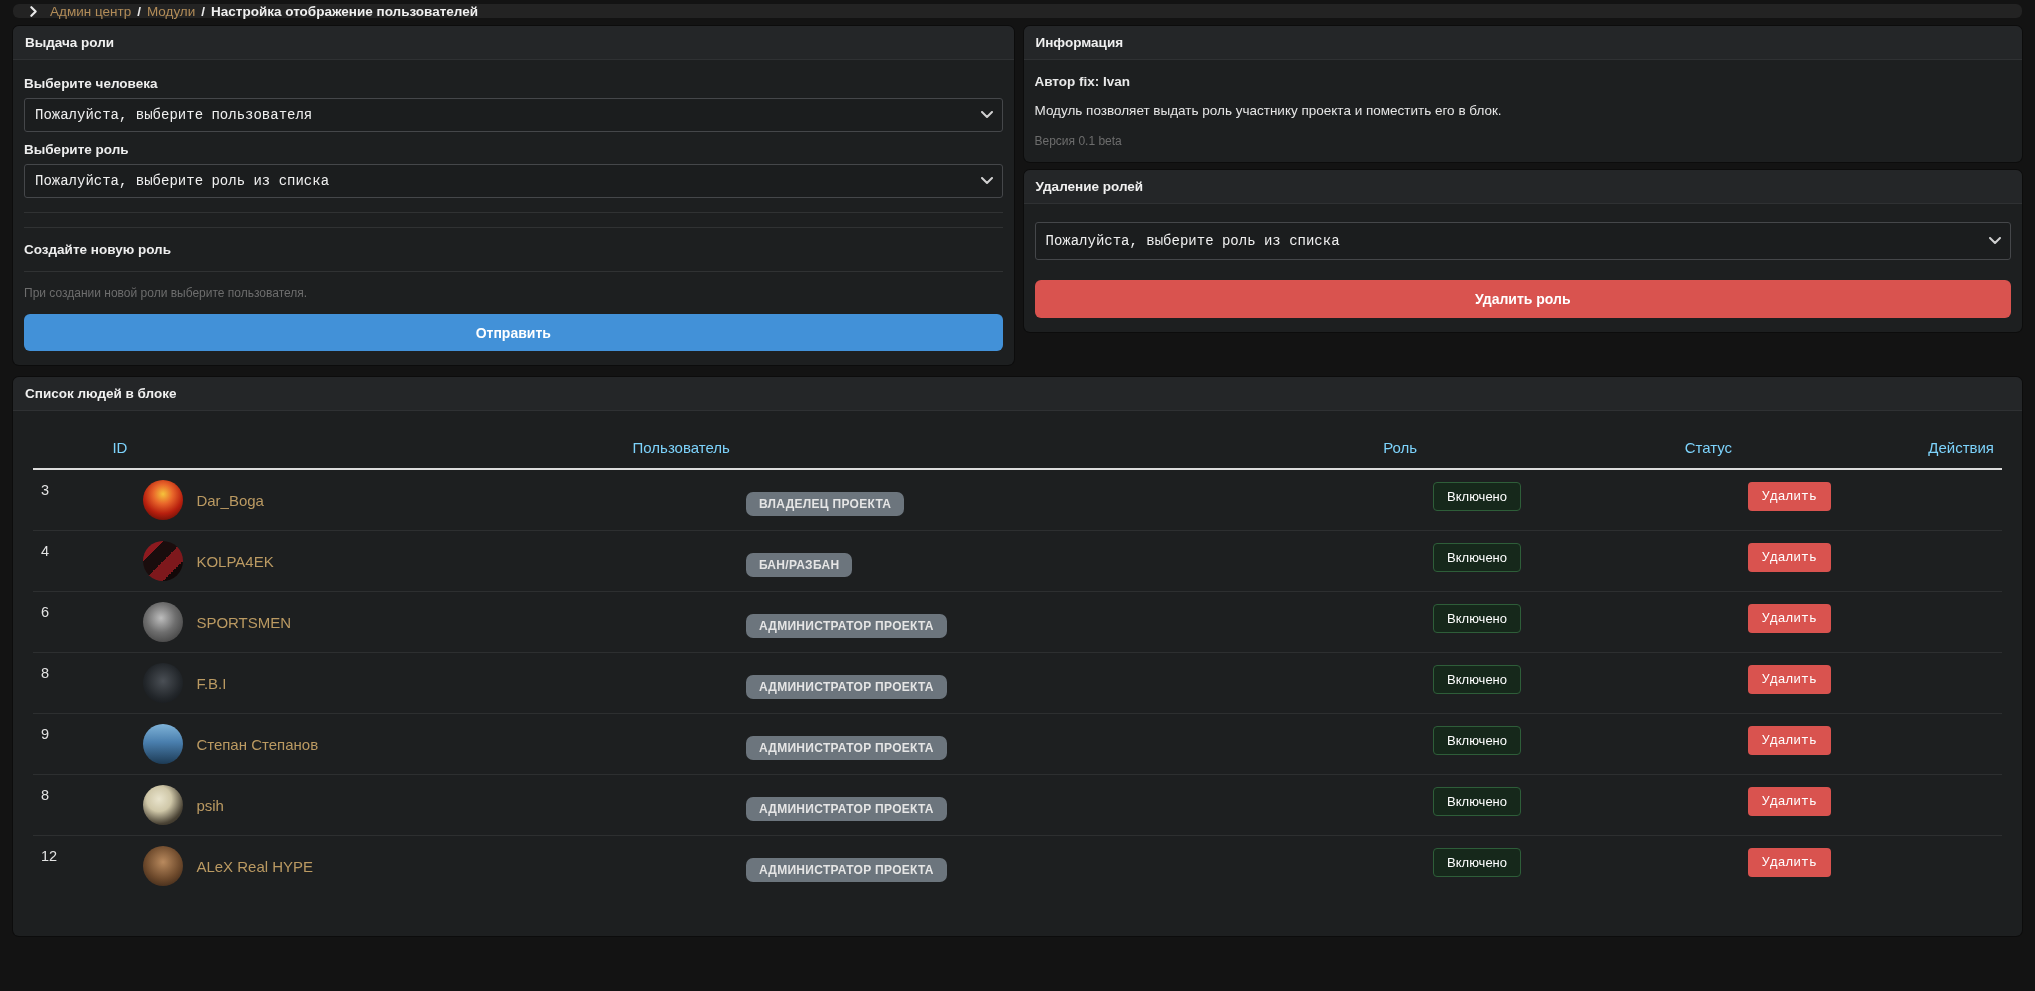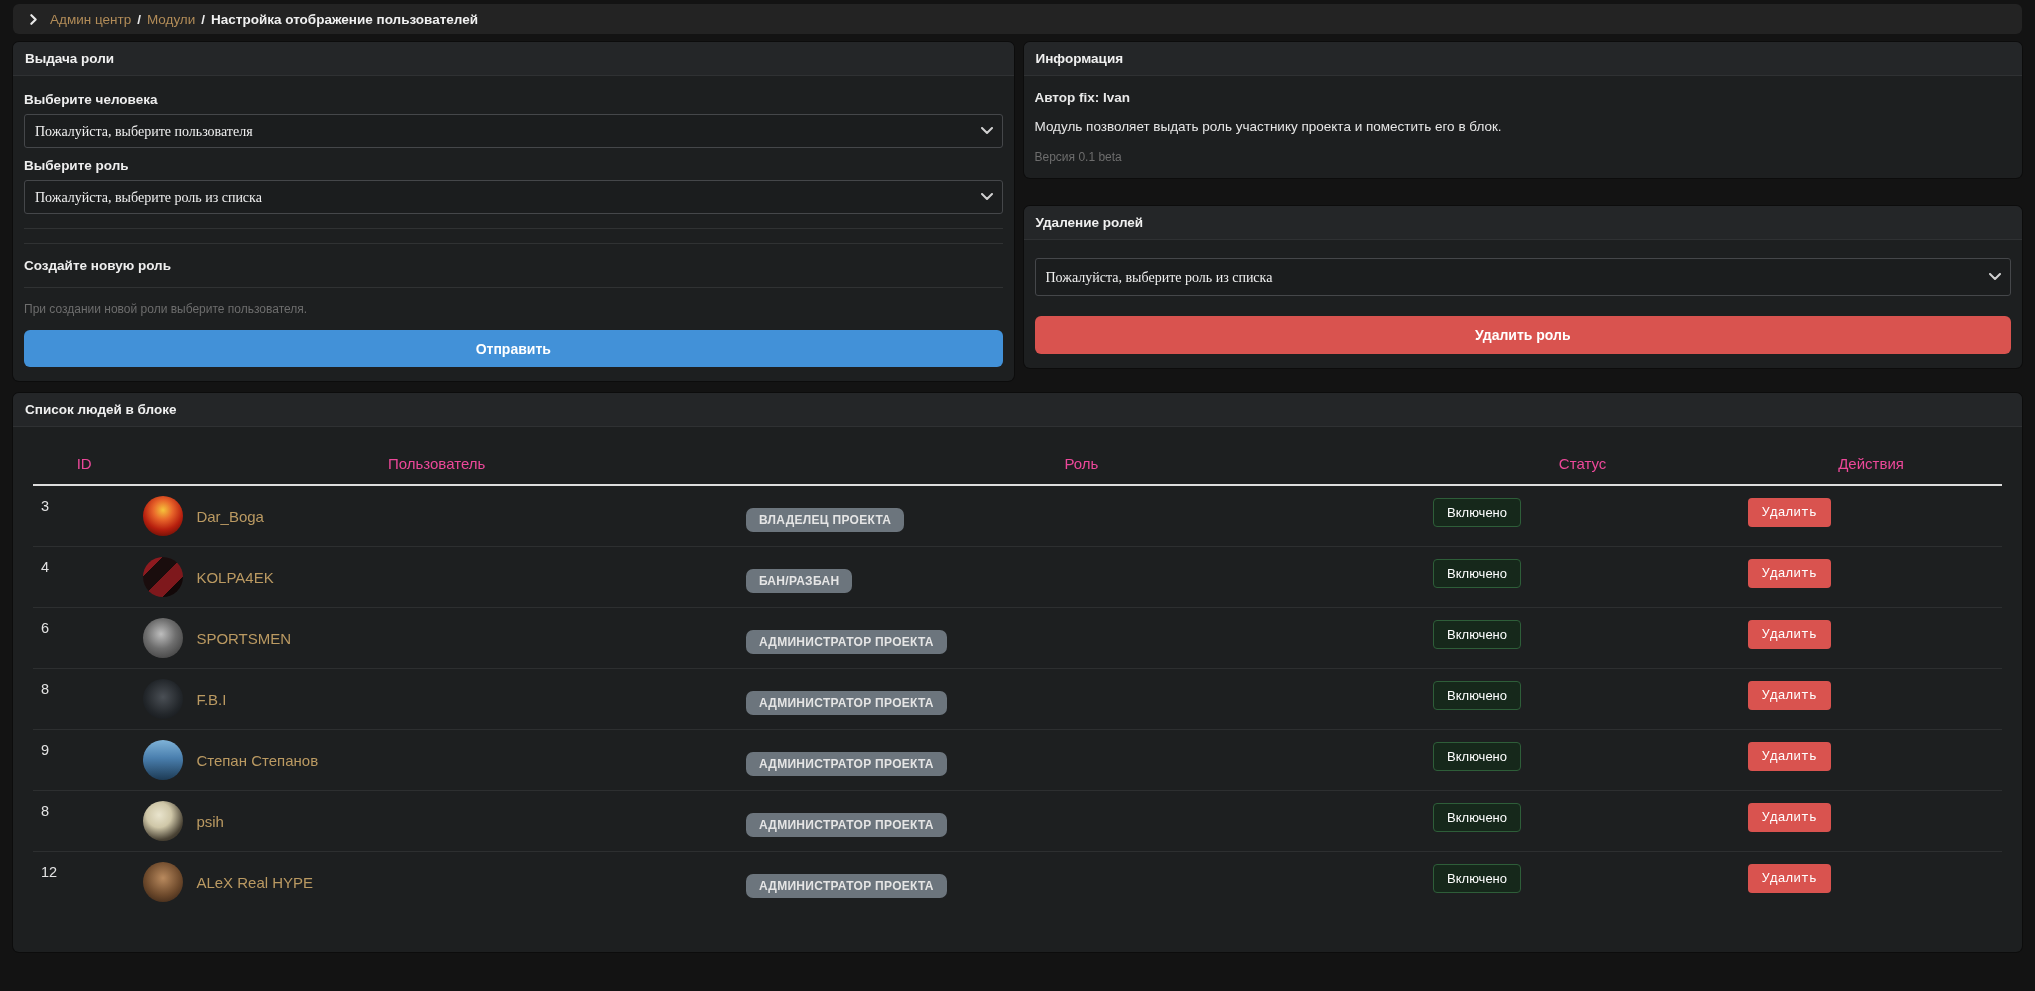--- a/index.html
+++ b/index.html
@@ -7,51 +7,51 @@
   body {
     width: 2035px; min-height: 991px;
     font-family: "Liberation Sans", sans-serif;
     color: #e9e9e9; font-size: 14px;
   }
   .page { padding: 4px 13px 12px 13px; }
 
   
   .topbar {
     background: #232323; border-radius: 6px;
-    height: 30px; display: flex; align-items: center;
+    height: 14px; display: flex; align-items: center;
     padding: 0 14px; margin-bottom: 8px; font-size: 13.5px;
   }
   .crumb-icon { display: inline-flex; margin-right: 10px; }
   .crumb-link { color: #b28c58; text-decoration: none; cursor: pointer; }
   .crumb-sep { color: #e9e9e9; margin: 0 6px; font-weight: bold; }
   .crumb-current { color: #f0f0f0; font-weight: 600; }
 
   
   .card {
     background: #1d1f20; border-radius: 6px; overflow: hidden;
     box-shadow: 0 0 0 1px rgba(0,0,0,.35);
   }
   .card-header {
     background: #242628; padding: 9px 12px;
     font-weight: 700; font-size: 13.5px;
     border-bottom: 1px solid #2f3133; color: #f0f0f0;
   }
   .card-body { padding: 14px 11px; }
 
   .grid { display: grid; grid-template-columns: 1000fr 998fr; gap: 10px; align-items: start; }
-  .right-col { display: grid; gap: 28px; align-content: start; }
+  .right-col { display: grid; gap: 8px; align-content: start; }
 
   .field-label { display: block; font-weight: 700; font-size: 13.5px; margin: 2px 0 7px 0; color: #eee; }
 
   .select-wrap { position: relative; margin-bottom: 10px; }
   select, .text-input {
     width: 100%; height: 34px; background: #1b1d1e;
     border: 1px solid #45474a; border-radius: 3px;
     color: #f0f0f0; font-size: 14px; padding: 0 10px;
-    font-family: Liberation Serif, serif;
+    font-family: Liberation Mono, monospace;
     appearance: none; -webkit-appearance: none; -moz-appearance: none;
     outline: none;
   }
   .select-wrap .dd-icon {
     position: absolute; right: 10px; top: 50%; transform: translateY(-50%);
     pointer-events: none; display: inline-flex;
   }
   .text-input::placeholder { color: #6d6d6d; }
 
   hr.rule { border: none; border-top: 1px solid #303233; margin: 14px 0; }
@@ -71,21 +71,21 @@
   .info-version { color: #6d6d6d; font-size: 12px; }
 
   .delete-card .select-wrap { margin-top: 4px; }
   .delete-card select { height: 38px; }
 
   
   .table-card { margin-top: 12px; min-height: 515px; }
   .table-card .card-body { padding: 16px 20px 40px 20px; }
   table { width: 100%; border-collapse: collapse; }
   th {
-    text-align: center; font-weight: 400; font-size: 15px; color: #ec4899;
+    text-align: right; font-weight: 400; font-size: 15px; color: #7dd3fc;
     padding: 12px 8px; border-bottom: 2px solid #dcdcdc;
   }
   td { vertical-align: top; padding: 10px 8px; height: 57px; }
   tbody tr + tr td { border-top: 1px solid #2d2f30; }
   .id-cell { font-size: 14.5px; color: #e3e3e3; padding-top: 12px; }
   .user-cell { display: flex; align-items: center; gap: 13px; }
   .avatar { width: 40px; height: 40px; border-radius: 50%; flex: 0 0 40px; display: inline-block; }
   .username { color: #bb9a62; font-size: 15px; text-decoration: none; cursor: pointer; }
   .badge {
     display: inline-block; background: #6c757d; color: #e5e5e5;

